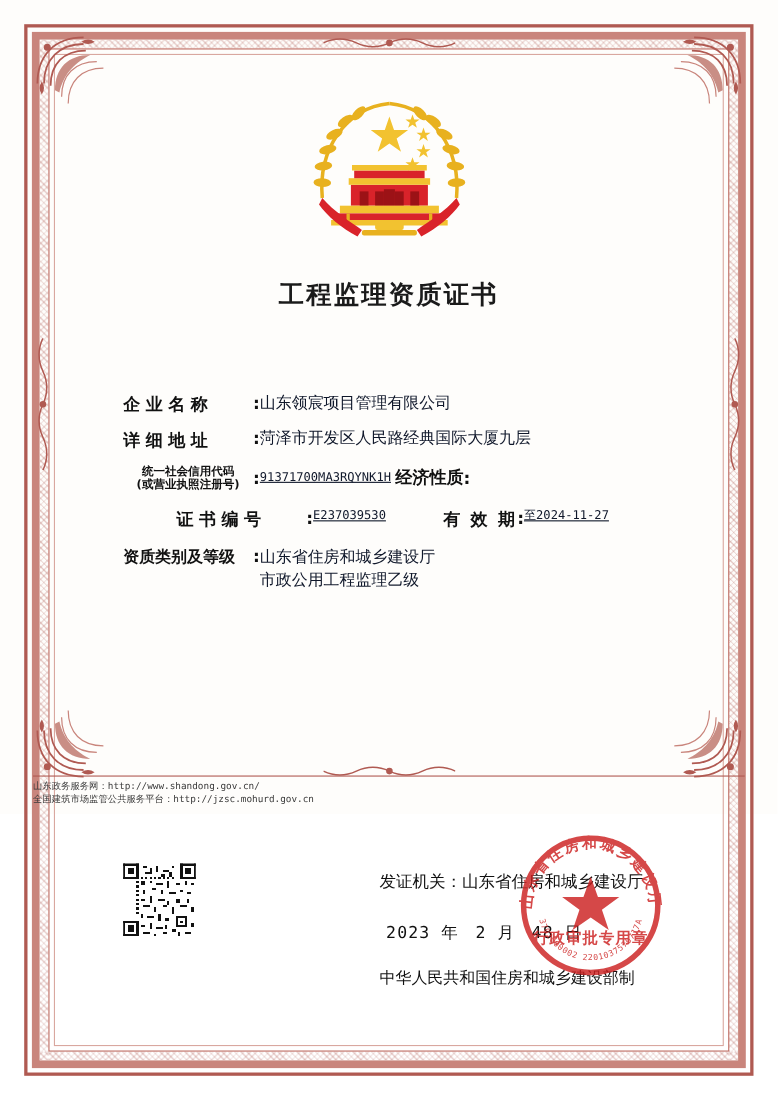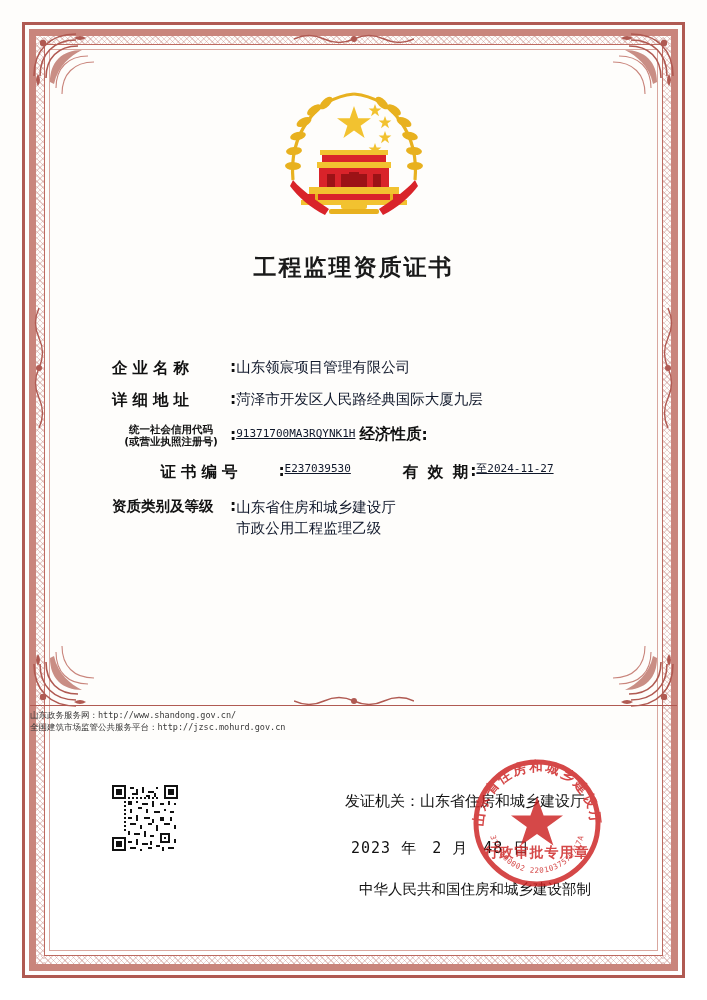--- a/index.html
+++ b/index.html
@@ -203,21 +203,21 @@
   .issue-line2 {
     margin-top: 28px;
     margin-left: 6px;
     font-family: "DejaVu Sans Mono", monospace;
     font-size: 15px;
     letter-spacing: 1px;
     white-space: nowrap;
   }
   .issue-line3 {
     margin-top: 22px;
-    margin-left: 14px;
+    margin-left: 0;
     font-family: Liberation Mono, monospace;
     font-size: 14.5px;
     white-space: nowrap;
   }
 
   
   .seal {
     position: absolute;
     left: 463px;
     top: 749px;

